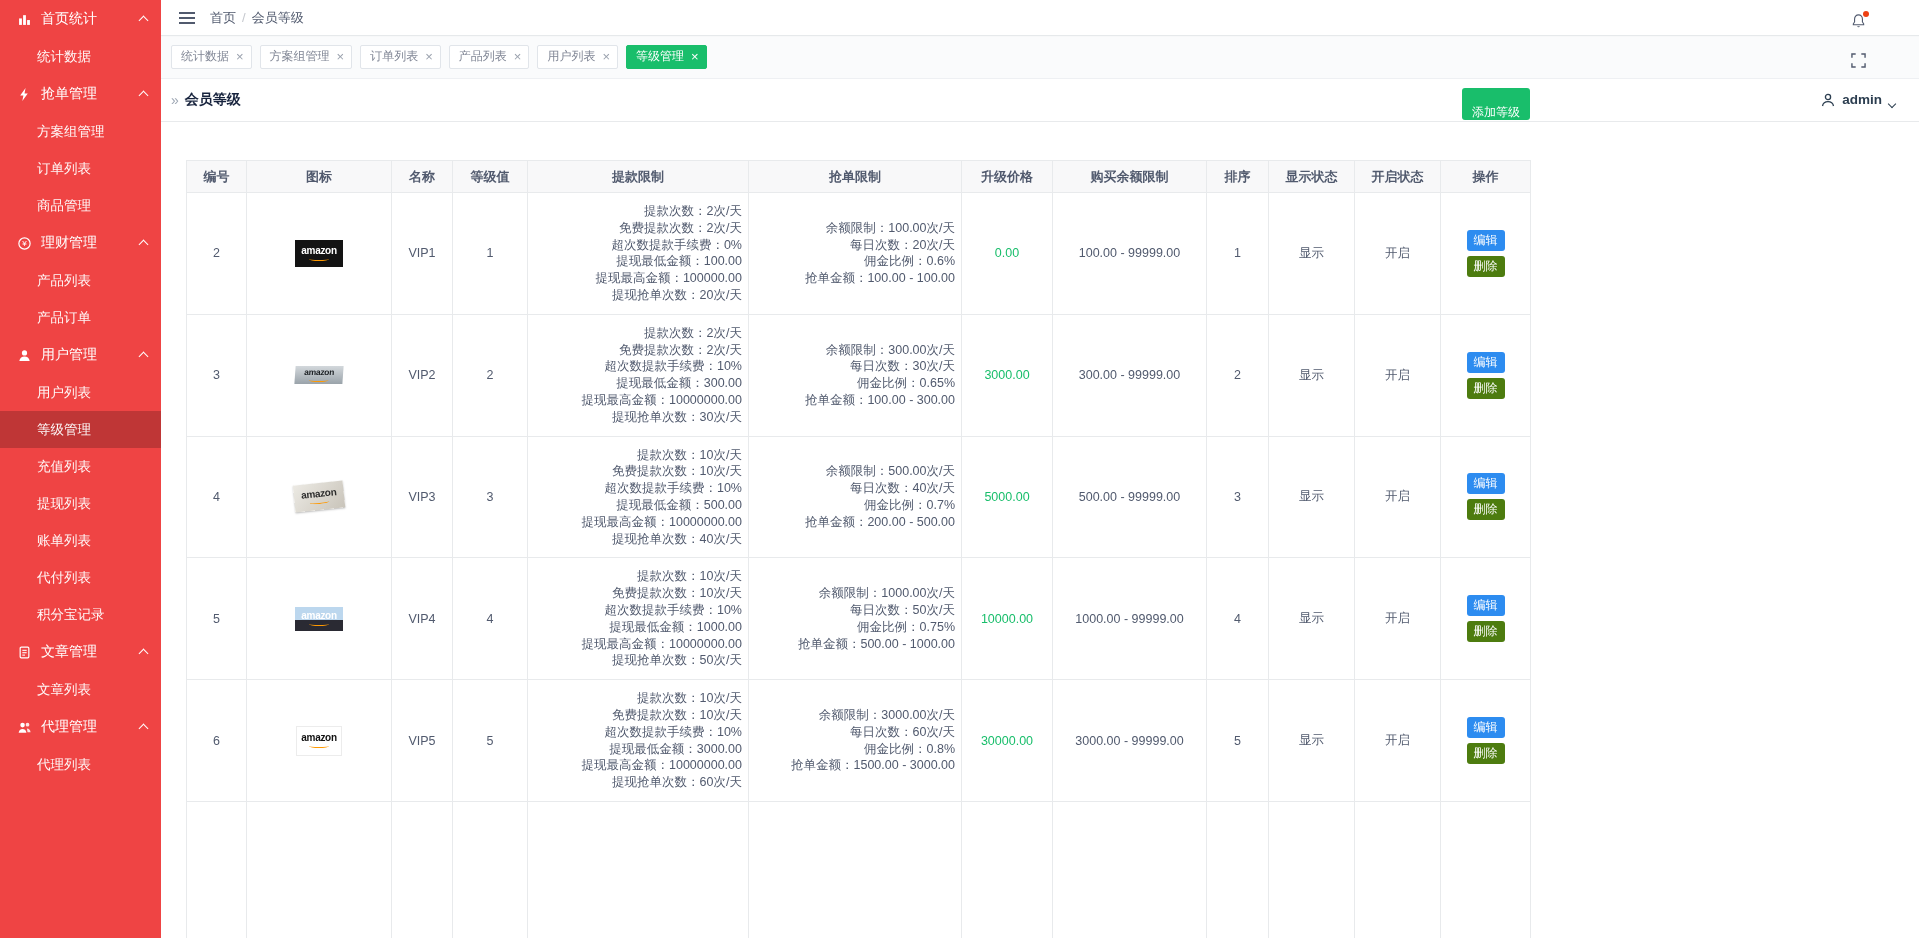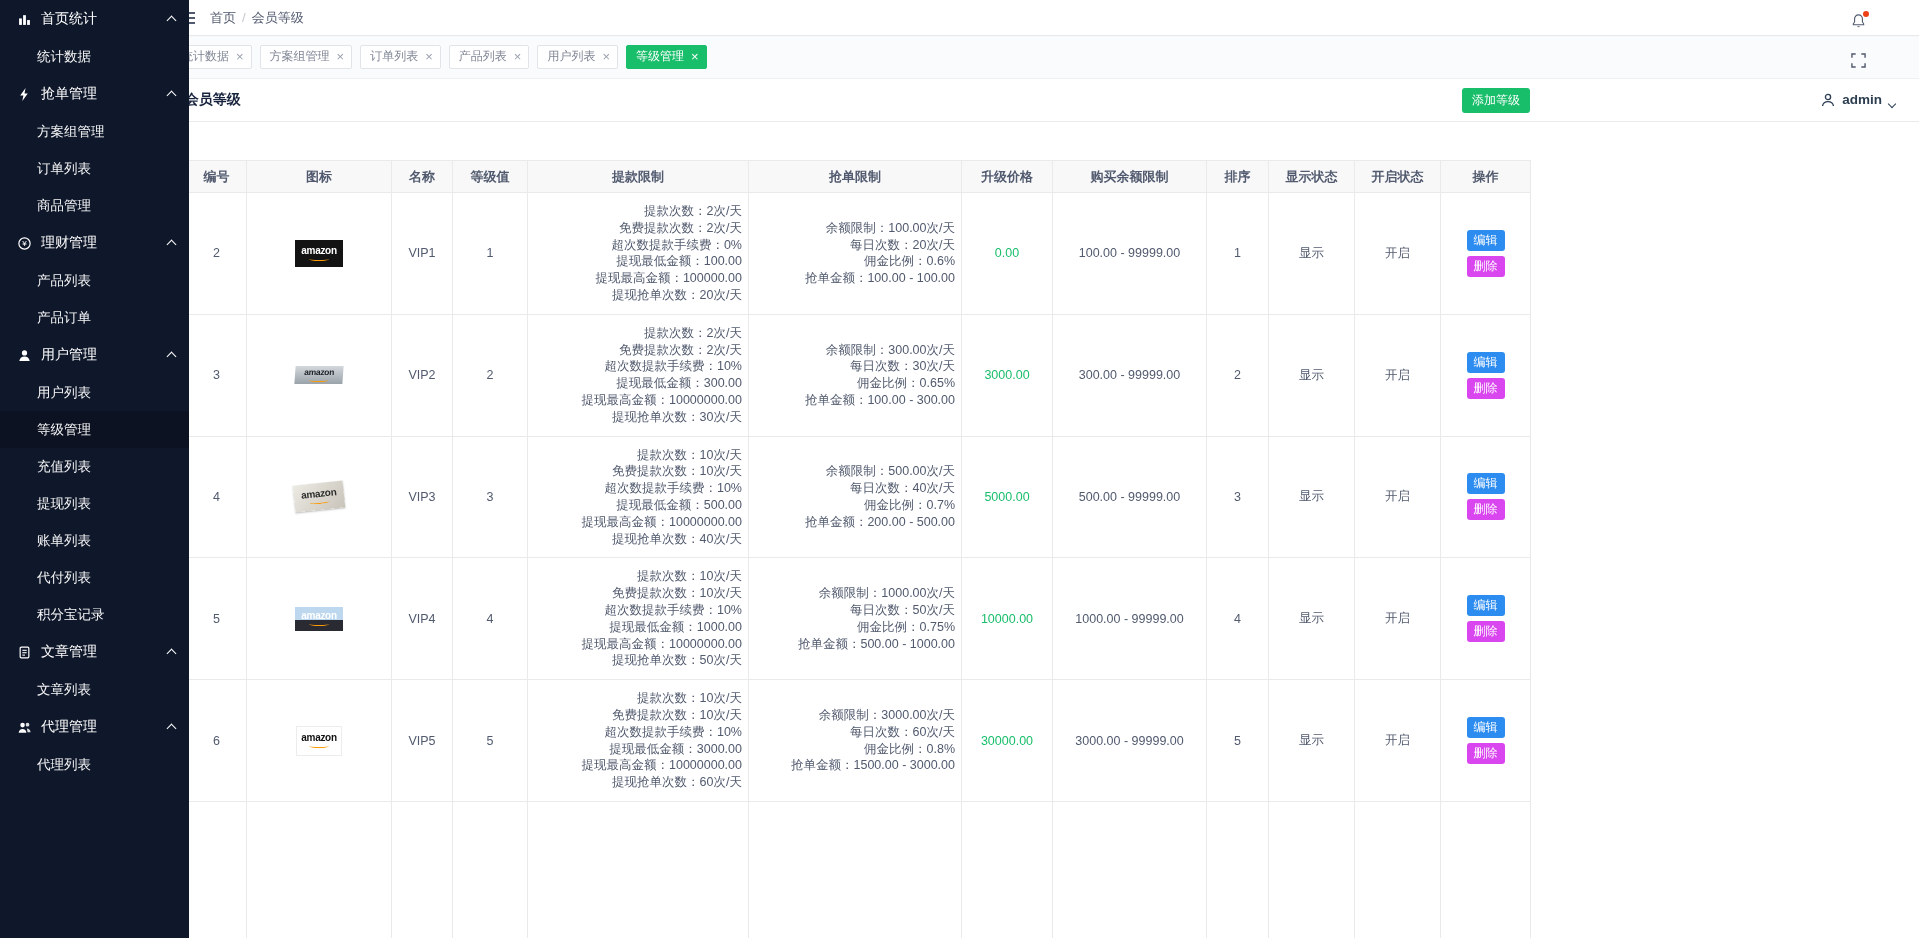--- a/index.html
+++ b/index.html
@@ -1,21 +1,21 @@
 <!DOCTYPE html>
 <html><head>
 <meta charset="utf-8">
 <style>
   * { margin:0; padding:0; box-sizing:border-box; }
   html,body { width:1919px; height:938px; overflow:hidden; background:#fff;
     font-family:"Liberation Sans","DejaVu Sans",sans-serif; }
 
   
-  .sidebar { position:fixed; left:0; top:0; width:189px; height:938px;
-    background:#0f172a; overflow:hidden; z-index:5; }
+  .sidebar { position:fixed; left:0; top:0; width:161px; height:938px;
+    background:#ef4444; overflow:hidden; z-index:5; }
   .nav-head { height:38px; display:flex; align-items:center;
     padding:0 14px 0 18px; color:#fff; font-size:14px; cursor:pointer; }
   .nav-ic { width:14px; height:14px; margin-right:9px; display:flex; align-items:center; }
   .nav-label { flex:1; white-space:nowrap; }
   .chev { width:7px; height:7px; border-left:1.6px solid #fff; border-top:1.6px solid #fff;
     transform:rotate(45deg); margin-top:3px; }
   .nav-item { height:37px; line-height:37px; padding-left:37px;
     color:rgba(255,255,255,.96); font-size:13.5px; cursor:pointer; white-space:nowrap; }
   .nav-item.active { background:rgba(0,0,0,.20); }
 
@@ -48,40 +48,40 @@
     color:#808695; cursor:pointer; white-space:nowrap; }
   .tab-close { font-size:13px; line-height:1; color:#9aa1ad; cursor:pointer; }
   .tab.active { background:#19be6b; border-color:#19be6b; color:#fff; }
   .tab.active .tab-close { color:#fff; }
 
   
   .page-head { height:43px; background:#fff; display:flex; align-items:center;
     padding-left:10px; border-bottom:1px solid #e8eaec; position:relative; }
   .ph-mark { color:#9ea7b4; margin-right:6px; font-size:14px; }
   .ph-title { font-size:14px; font-weight:700; color:#17233d; }
-  .add-btn { position:absolute; right:389px; top:9px; height:25px; padding:4px 10px;
+  .add-btn { position:absolute; right:389px; top:9px; height:25px; padding:16px 10px;
     background:#19be6b; color:#fff; border:none; border-radius:3px; font-size:12px;
     cursor:pointer; font-family:inherit; }
 
   
   .table-wrap { margin:38px 0 0 25px; width:1344px; background:#fff; }
   table { width:100%; border-collapse:collapse; table-layout:fixed; }
   th { height:32px; background:#f8f8f9; border:1px solid #e8eaec; font-size:13px;
     color:#515a6e; font-weight:700; }
   td { border:1px solid #e8eaec; text-align:center; vertical-align:middle;
     font-size:12.5px; color:#515a6e; background:#fff; }
   tr.data-row { height:114px; }
   td.limits { text-align:right; padding:10px 6px 10px 12px;margin-top:18px; }
   .limit-line { line-height:16.8px; white-space:nowrap; }
   td.price { color:#19be6b; }
   .act-col { display:flex; flex-direction:column; align-items:center; gap:5px; }
   .btn-edit,.btn-del { width:38px; height:21px; border:none; border-radius:3px;
     color:#fff; font-size:12px; cursor:pointer; font-family:inherit; }
   .btn-edit { background:#2d8cf0; }
-  .btn-del { background:#d946ef; }
+  .btn-del { background:#4d7c0f; }
 
   
   .amz { margin:0 auto; display:flex; flex-direction:column; align-items:center;
     justify-content:center; }
   .amz-t { font-size:10px; font-weight:700; letter-spacing:-.3px; line-height:1; }
   .amz-smile { width:20px; height:4px; border-bottom:1.6px solid #ff9900;
     border-radius:0 0 55% 55%; margin-top:1px; }
   .amz-dark  { width:48px; height:27px; background:#131313; color:#fff; }
   .amz-gray  { width:48px; height:18px; background:linear-gradient(#d3d8dc,#9aa3aa);
     color:#1d2125; transform:skewX(-4deg); }

